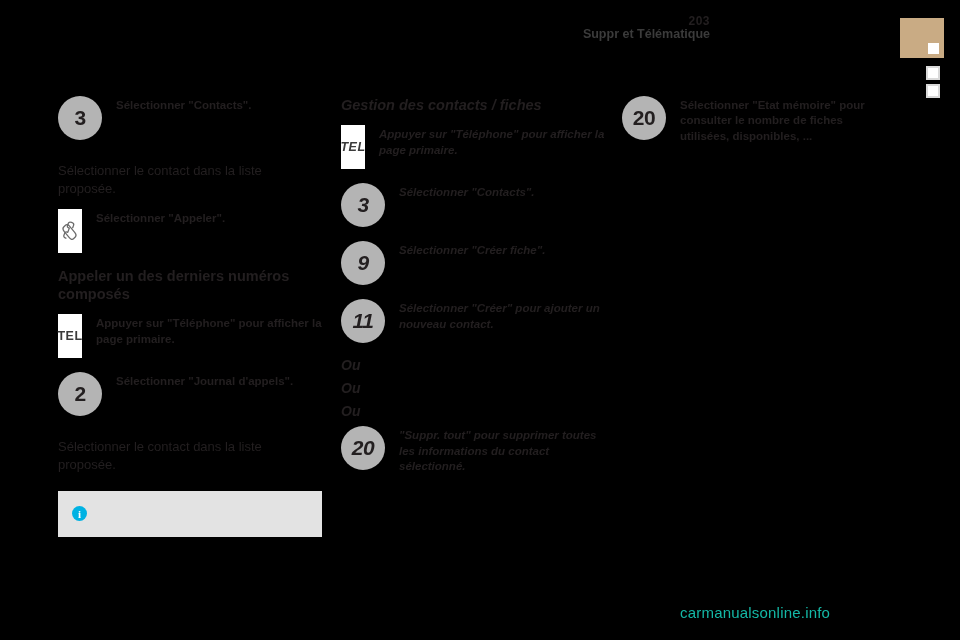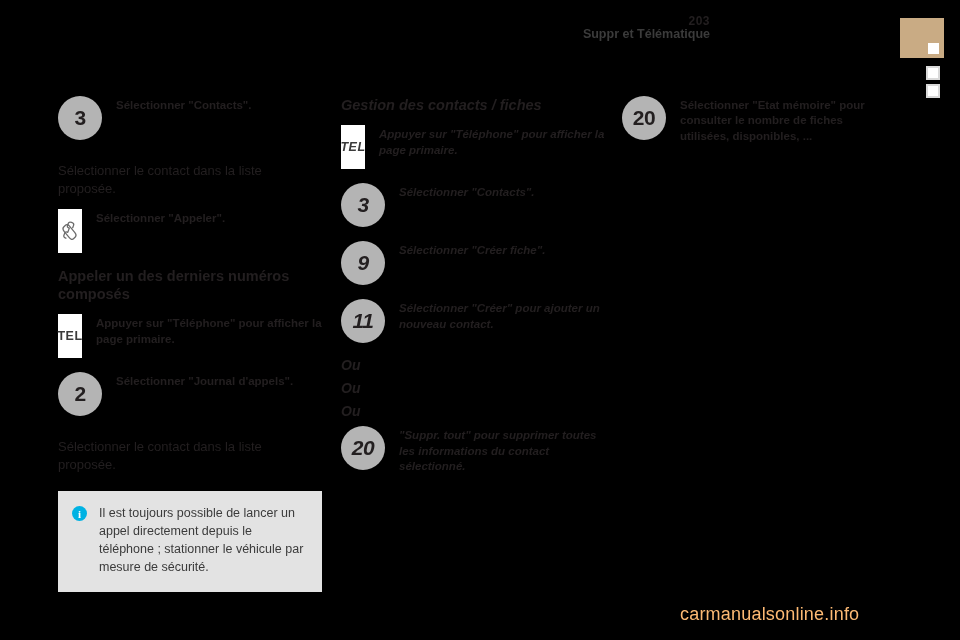--- a/index.html
+++ b/index.html
@@ -186,22 +186,22 @@
   }
 
   
   .phone-svg { width: 26px; height: 26px; display: block; }
 
   
   .watermark {
     position: absolute;
     left: 680px;
     top: 604px;
-    font-size: 18px;
-    color: #fdba74;
+    font-size: 15px;
+    color: #14b8a6;
     letter-spacing: 0.2px;
   }
 </style>
 </head>
 <body>
 
 <div class="header">
   <div class="page-number">203</div>
   <div class="section-title">Suppr et Télématique</div>
 </div>
@@ -244,21 +244,20 @@
 
   <div class="step">
     <div class="badge">2</div>
     <div class="step-text">Sélectionner "Journal d'appels".</div>
   </div>
 
   <div class="para">Sélectionner le contact dans la liste proposée.</div>
 
   <div class="infobox">
     <div class="info-icon">i</div>
-    <div class="info-text">Il est toujours possible de lancer un appel directement depuis le téléphone ; stationner le véhicule par mesure de sécurité.</div>
   </div>
 
 </div>
 
 <div class="col col-mid">
 
   <h2 class="heading">Gestion des contacts / fiches</h2>
 
   <div class="step">
     <div class="iconbox">TEL</div>

